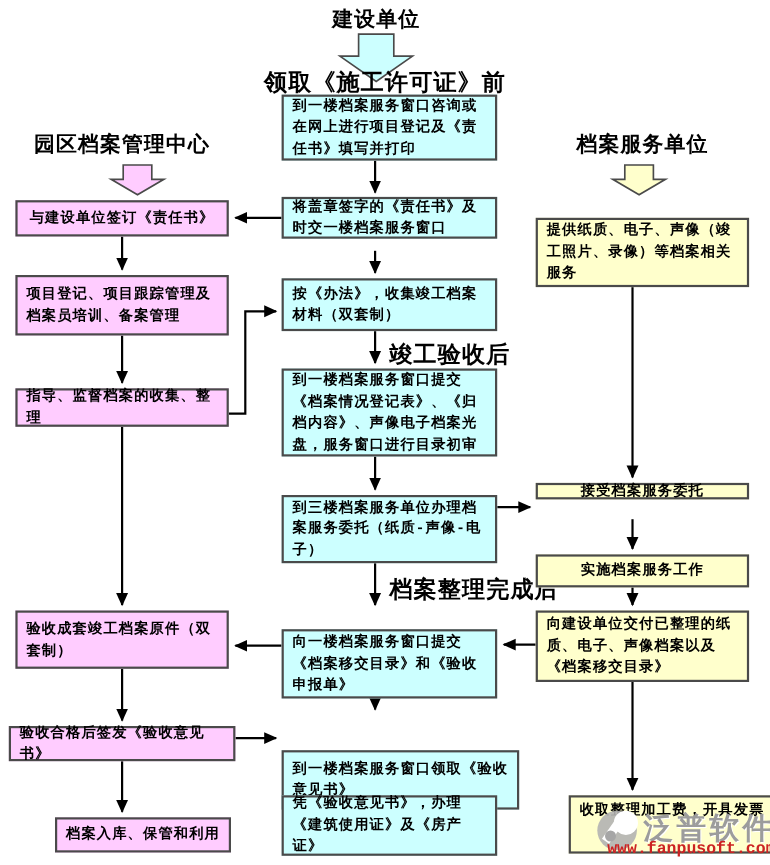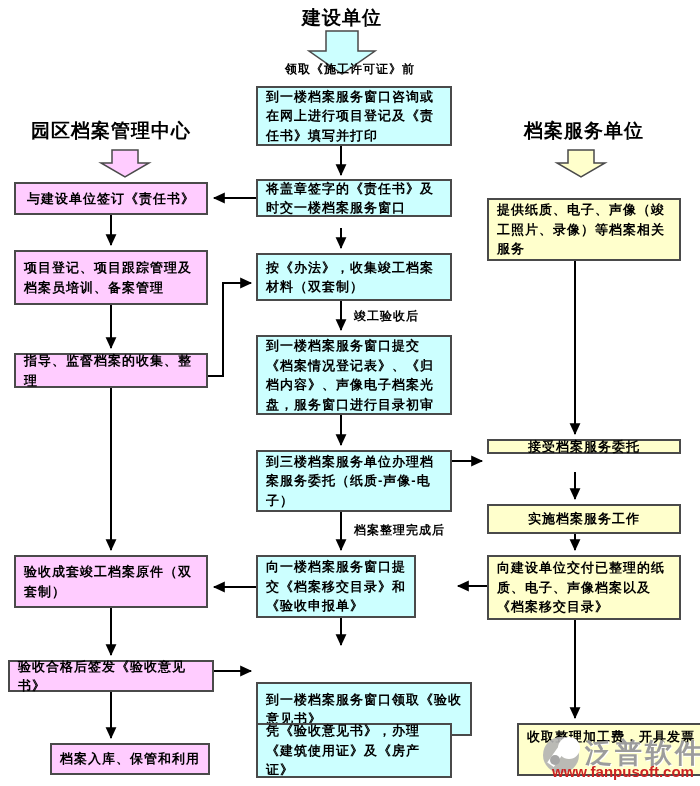--- a/index.html
+++ b/index.html
@@ -1,21 +1,21 @@
 <!DOCTYPE html>
 <html style="--center-fill: #ccffff; --left-fill: #ffccff; --right-fill: #ffffcc; --box-border: #4a4a4a; --line: #000000; --watermark-gray: #9c9c9c; --watermark-red: #cc2222;"><head>
 <meta charset="utf-8">
 <style>
   html,body { margin:0; padding:0; background:#fff; }
   .canvas {
     position: relative;
     width: 700px;
     height: 786px;
     background: #fff;
-    font-family: Liberation Sans, sans-serif;
+    font-family: Liberation Mono, monospace;
     overflow: hidden;
   }
   svg.layer { position:absolute; left:0; top:0; z-index:1; }
   .cline { stroke: var(--line,#000); stroke-width:2; fill:none; }
   .ah { fill: var(--line,#000); }
   .barrow-c { fill: var(--center-fill,#ccffff); stroke: var(--box-border,#4a4a4a); stroke-width:1.5; }
   .barrow-p { fill: var(--left-fill,#ffccff); stroke: var(--box-border,#4a4a4a); stroke-width:1.5; }
   .barrow-y { fill: var(--right-fill,#ffffcc); stroke: var(--box-border,#4a4a4a); stroke-width:1.5; }
 
   .node {
@@ -29,21 +29,21 @@
   .node.c { background: var(--center-fill,#ccffff); }
   .node.p { background: var(--left-fill,#ffccff); }
   .node.y { background: var(--right-fill,#ffffcc); }
   .node.mid { justify-content:center; text-align:center; }
 
   .coltitle {
     position:absolute; z-index:2; font-size:19px; font-weight:bold; color:#000;
     text-align:center; letter-spacing:1px;
   }
   .stage {
-    position:absolute; z-index:2; font-size:12px; font-weight:bold; color:#000;
+    position:absolute; z-index:2; font-size:21px; font-weight:bold; color:#000;
     white-space:nowrap; letter-spacing:1px;
   }
   .watermark { position:absolute; z-index:3; }
   .wm-brand {
     position:absolute; left:45px; top:2px;
     font-size:27px; font-weight:bold; letter-spacing:3px;
     color: var(--watermark-gray,#9c9c9c);
     text-shadow: 1px 1px 0 #ffffff;
     white-space:nowrap;
   }
@@ -103,21 +103,21 @@
 
   <div class="stage" style="left:240px; top:61px; width:220px; text-align:center;">领取《施工许可证》前</div>
   <div class="stage" style="left:354px; top:308px;">竣工验收后</div>
   <div class="stage" style="left:354px; top:522px;">档案整理完成后</div>
 
   <div class="node c" style="left:256px; top:86px;  width:196px; height:60px;">到一楼档案服务窗口咨询或在网上进行项目登记及《责任书》填写并打印</div>
   <div class="node c" style="left:256px; top:179px; width:196px; height:38px;">将盖章签字的《责任书》及时交一楼档案服务窗口</div>
   <div class="node c" style="left:256px; top:253px; width:196px; height:48px;">按《办法》，收集竣工档案材料（双套制）</div>
   <div class="node c" style="left:256px; top:335px; width:196px; height:80px;">到一楼档案服务窗口提交《档案情况登记表》、《归档内容》、声像电子档案光盘，服务窗口进行目录初审</div>
   <div class="node c" style="left:256px; top:450px; width:196px; height:62px;">到三楼档案服务单位办理档案服务委托（纸质-声像-电子）</div>
-  <div class="node c" style="left:256px; top:555px; width:160px; height:63px;">向一楼档案服务窗口提交《档案移交目录》和《验收申报单》</div>
+  <div class="node c" style="left:256px; top:572px; width:196px; height:63px;">向一楼档案服务窗口提交《档案移交目录》和《验收申报单》</div>
   <div class="node c" style="left:256px; top:682px; width:216px; height:54px;">到一楼档案服务窗口领取《验收意见书》</div>
   <div class="node c" style="left:256px; top:723px; width:196px; height:55px;">凭《验收意见书》，办理《建筑使用证》及《房产证》</div>
 
   <div class="node p mid" style="left:14px; top:182px; width:194px; height:33px;">与建设单位签订《责任书》</div>
   <div class="node p" style="left:14px; top:250px; width:194px; height:55px;">项目登记、项目跟踪管理及档案员培训、备案管理</div>
   <div class="node p" style="left:14px; top:353px; width:194px; height:35px;">指导、监督档案的收集、整理</div>
   <div class="node p" style="left:14px; top:555px; width:194px; height:53px;">验收成套竣工档案原件（双套制）</div>
   <div class="node p" style="left:8px; top:660px; width:206px; height:32px;">验收合格后签发《验收意见书》</div>
   <div class="node p mid" style="left:50px; top:743px; width:160px; height:32px;">档案入库、保管和利用</div>
 

